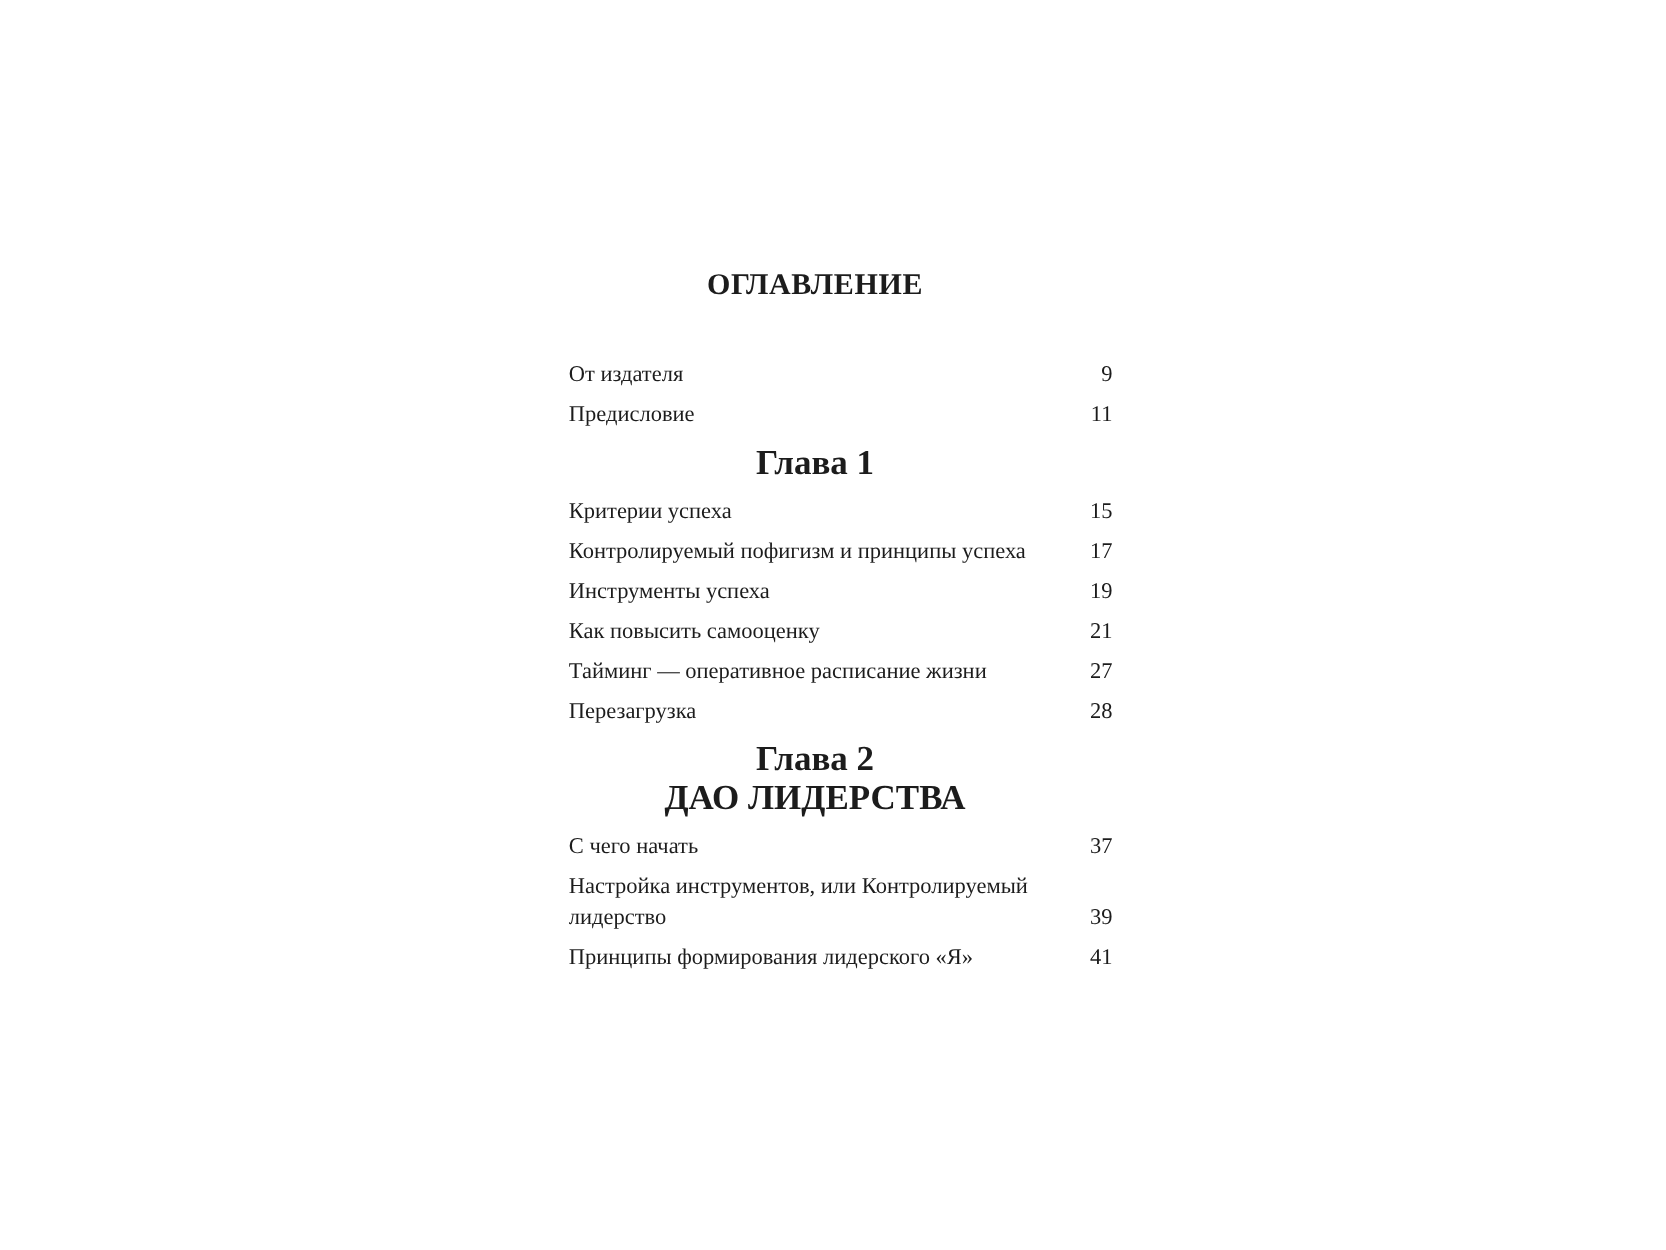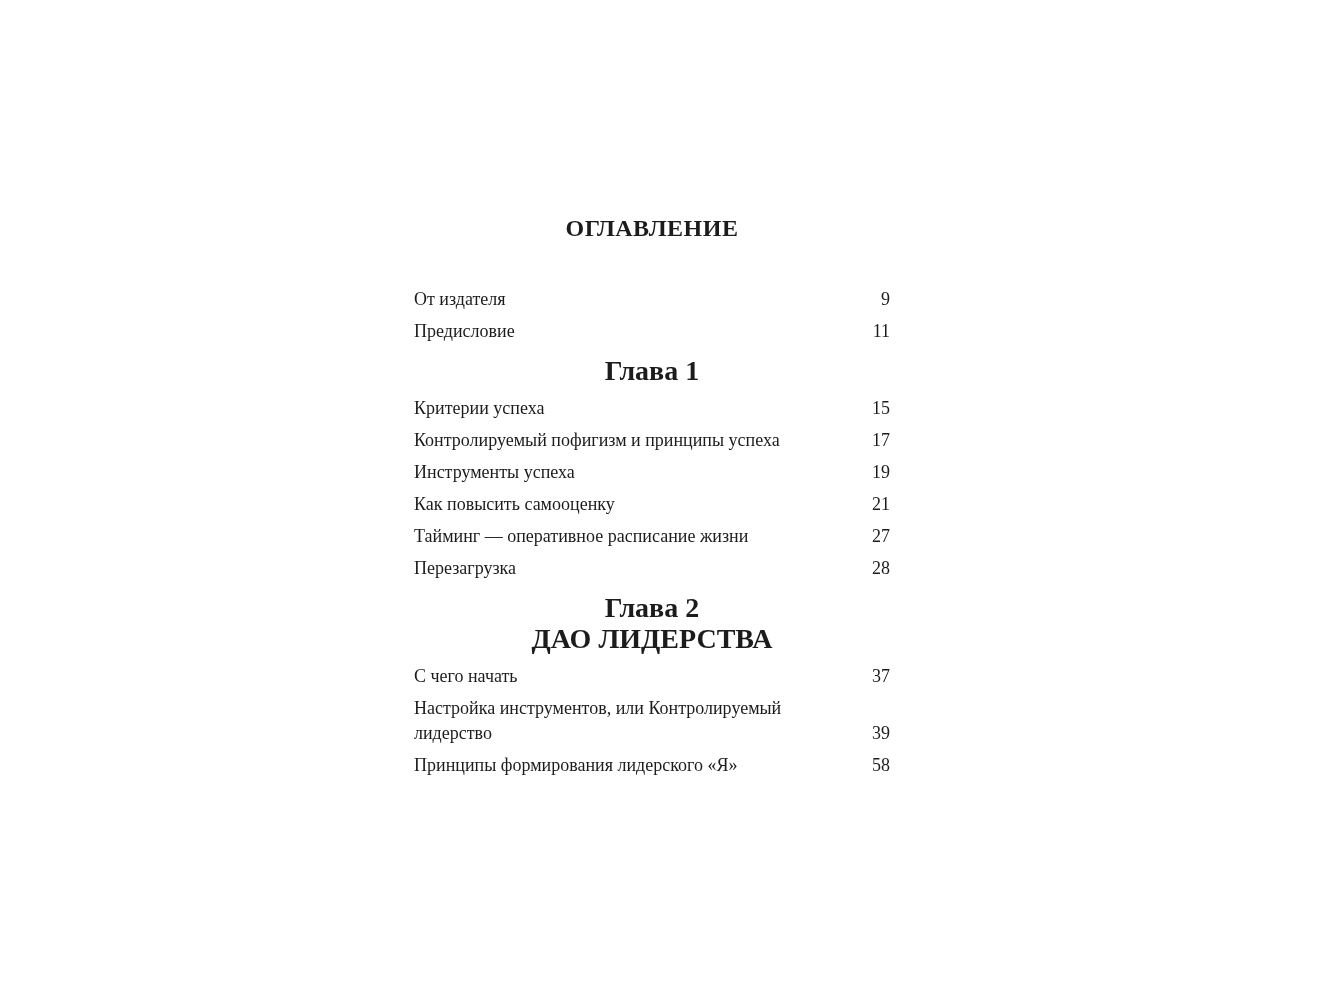--- a/index.html
+++ b/index.html
@@ -29,20 +29,21 @@
     letter-spacing: 0.5px;
     margin-bottom: 42px;
   }
   .toc-row {
     display: flex;
     justify-content: space-between;
     align-items: flex-end;
     font-size: 18px;
     line-height: 25px;
     margin-bottom: 7px;
+    margin-left: 41px;
   }
   .toc-row .label, .toc-row .labels { text-align: left; }
   .toc-row .page-num {
     min-width: 30px;
     text-align: right;
     white-space: nowrap;
   }
   .chapter-block {
     text-align: center;
     margin-top: 11px;
@@ -111,17 +112,17 @@
     </div>
     <div class="toc-row">
       <div class="labels">
         <div>Настройка инструментов, или Контролируемый</div>
         <div>лидерство</div>
       </div>
       <div class="page-num">39</div>
     </div>
     <div class="toc-row">
       <div class="label">Принципы формирования лидерского «Я»</div>
-      <div class="page-num">58</div>
+      <div class="page-num">41</div>
     </div>
 
   </div>
 </div>
 
 </body></html>

